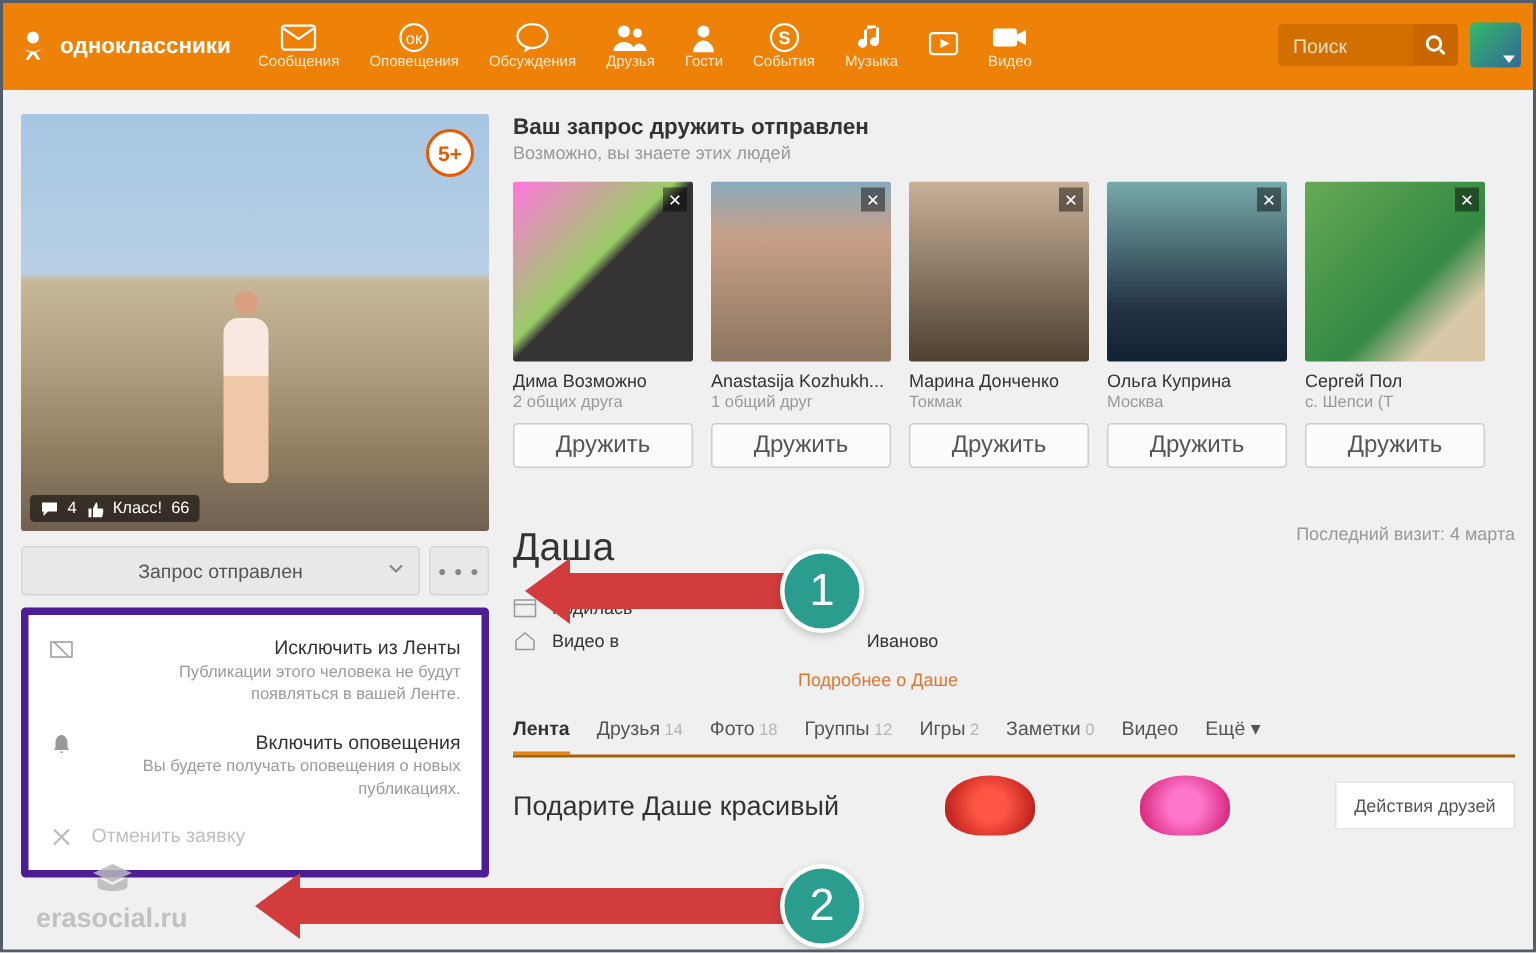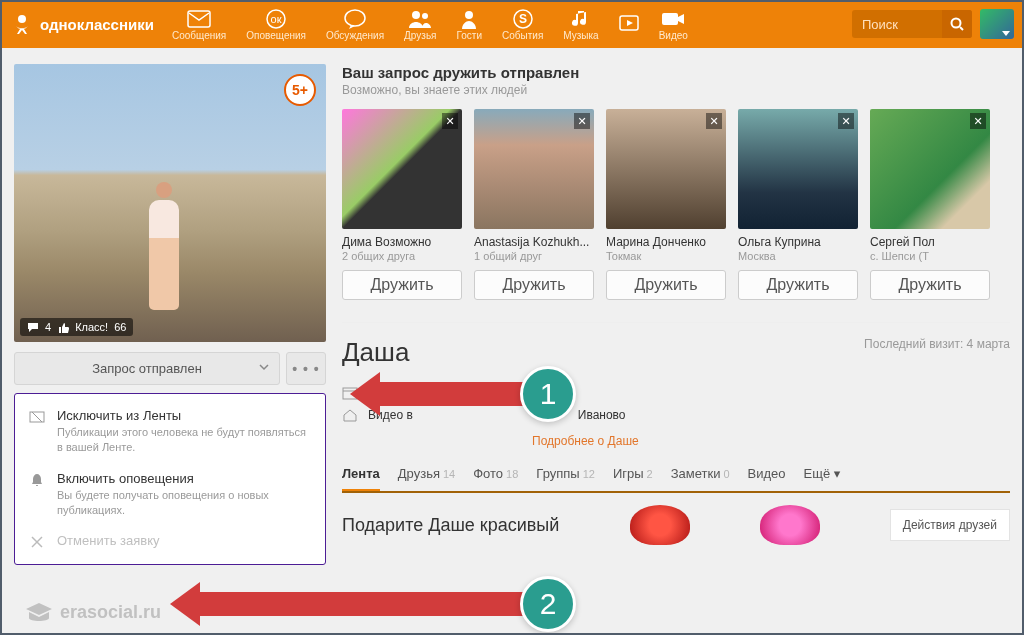--- a/index.html
+++ b/index.html
@@ -1,19 +1,19 @@
 <!DOCTYPE html>
 <html><head>
 <meta charset="utf-8">
 <style>
   * { box-sizing: border-box; margin: 0; padding: 0; }
   body { font-family: Arial, sans-serif; background: #f0f0f0; width: 1024px; height: 635px; overflow: hidden; position: relative; }
 
   
-  .header { background: #ee8208; height: 48px; display: flex; align-items: center; padding: 0 10px; color: #fff; }
+  .header { background: #ee8208; height: 60px; display: flex; align-items: center; padding: 0 10px; color: #fff; }
   .logo { display: flex; align-items: center; gap: 6px; font-weight: bold; font-size: 15px; margin-right: 8px; }
   .logo-icon { width: 24px; height: 24px; }
   .nav-item { display: flex; flex-direction: column; align-items: center; justify-content: center; font-size: 10px; padding: 2px 10px; cursor: pointer; color: #ffe9cc; }
   .nav-item .nav-icon { height: 22px; display: flex; align-items: center; justify-content: center; }
   .search-box { display: flex; align-items: center; background: #d16f00; border-radius: 3px; margin-left: auto; height: 28px; }
   .search-box input { background: transparent; border: none; color: #fff; padding: 0 10px; width: 90px; font-size: 13px; outline: none; }
   .search-box input::placeholder { color: #ffe0bd; }
   .search-btn { width: 30px; height: 28px; background: #c96600; display: flex; align-items: center; justify-content: center; cursor: pointer; border-radius: 0 3px 3px 0; }
   .avatar-btn { width: 34px; height: 30px; margin-left: 8px; border-radius: 3px; background: linear-gradient(135deg,#3b6,#369); cursor: pointer; display:flex; align-items:center; justify-content:center; }
   .avatar-btn::after{content:'';border-left:4px solid transparent;border-right:4px solid transparent;border-top:5px solid #fff;margin-left:18px;margin-top:18px;position:absolute;}
@@ -27,21 +27,21 @@
   .photo-stats { position: absolute; left: 6px; bottom: 6px; background: rgba(0,0,0,.55); color: #fff; font-size: 11px; padding: 3px 7px; border-radius: 3px; display: flex; gap: 6px; align-items: center; }
   .person-shape{position:absolute;left:130px;bottom:30px;width:40px;height:130px;}
   .person-shape::before{content:'';position:absolute;top:0;left:12px;width:16px;height:16px;background:#d8a080;border-radius:50%;}
   .person-shape::after{content:'';position:absolute;top:18px;left:5px;width:30px;height:110px;background:linear-gradient(180deg,#f8e8e0 0%,#f8e8e0 35%,#f0c8a8 35%);border-radius:10px 10px 5px 5px;}
 
   .req-row { display: flex; gap: 6px; margin-top: 10px; }
   .btn-request { flex: 1; background: #e8e8e8; border: 1px solid #d5d5d5; color: #555; font-size: 13px; padding: 8px 0; border-radius: 3px; cursor: pointer; text-align: center; position: relative; }
   .btn-request .chev { position: absolute; right: 10px; top: 11px; }
   .btn-more { width: 40px; background: #e8e8e8; border: 1px solid #d5d5d5; color: #888; font-size: 14px; display: flex; align-items: center; justify-content: center; border-radius: 3px; cursor: pointer; letter-spacing: 1px; font-weight:bold; }
 
-  .dropdown { margin-top: 8px; background: #fff; border: 1px solid #4c1d95; border-radius: 3px; padding: 6px 0; }
+  .dropdown { margin-top: 8px; background: #fff; border: 5px solid #4c1d95; border-radius: 3px; padding: 6px 0; text-align: right; }
   .dd-item { padding: 8px 14px; font-size: 12px; display: flex; gap: 12px; cursor: pointer; }
   .dd-icon { width: 16px; height: 16px; color: #999; flex-shrink: 0; margin-top: 1px; }
   .dd-text .dd-title { color: #333; font-size: 13px; }
   .dd-text .dd-desc { color: #9a9a9a; font-size: 11px; line-height: 1.35; margin-top: 2px; }
   .dd-item.faded .dd-title { color: #bfbfbf; }
 
   
   .right-col { flex: 1; min-width: 0; }
   .sug-title { font-size: 15px; color: #333; font-weight: bold; }
   .sug-sub { font-size: 12px; color: #999; margin-top: 2px; }
@@ -72,21 +72,21 @@
   .gift-title { font-size: 18px; color: #333; }
   .flower { width: 60px; height: 40px; border-radius: 50% 50% 40% 40%; }
   .side-box { border: 1px solid #e3e3e3; background: #fff; padding: 8px 12px; font-size: 12px; color: #555; }
 
   
   .annotation { position: absolute; pointer-events: none; }
   .bubble { width: 56px; height: 56px; background: #2a9d8f; border: 3px solid #fff; border-radius: 50%; color: #fff; font-size: 30px; display: flex; align-items: center; justify-content: center; box-shadow: 0 2px 6px rgba(0,0,0,.2); }
   .arrow-body { position: absolute; background: #d23c3c; height: 24px; }
   .arrow-head { position: absolute; width: 0; height: 0; border-top: 22px solid transparent; border-bottom: 22px solid transparent; border-right: 30px solid #d23c3c; }
 
-  .watermark { position: absolute; left: 24px; bottom: 12px; color: #b9b9b9; font-size: 18px; font-weight: bold; display: flex; align-items: center; gap: 6px; opacity: .85; pointer-events:none; }
+  .watermark { position: absolute; left: 24px; bottom: 12px; color: #b9b9b9; font-size: 18px; font-weight: bold; display: flex; align-items: center; gap: 6px; opacity: .85; pointer-events:none;flex-direction:column; }
   .frame-border{position:absolute;inset:0;border:2px solid #515d6b;pointer-events:none;}
 </style>
 </head>
 <body>
 
 <div class="header">
   <div class="logo">
     <svg class="logo-icon" viewBox="0 0 24 24" fill="#fff">
         <circle cx="12" cy="7" r="4"></circle>
         <path d="M6 14c3 3 9 3 12 0l-2 2c0 0-1 1-4 1s-4-1-4-1z M10 17l-3 5h2l3-4 3 4h2l-3-5"></path>

